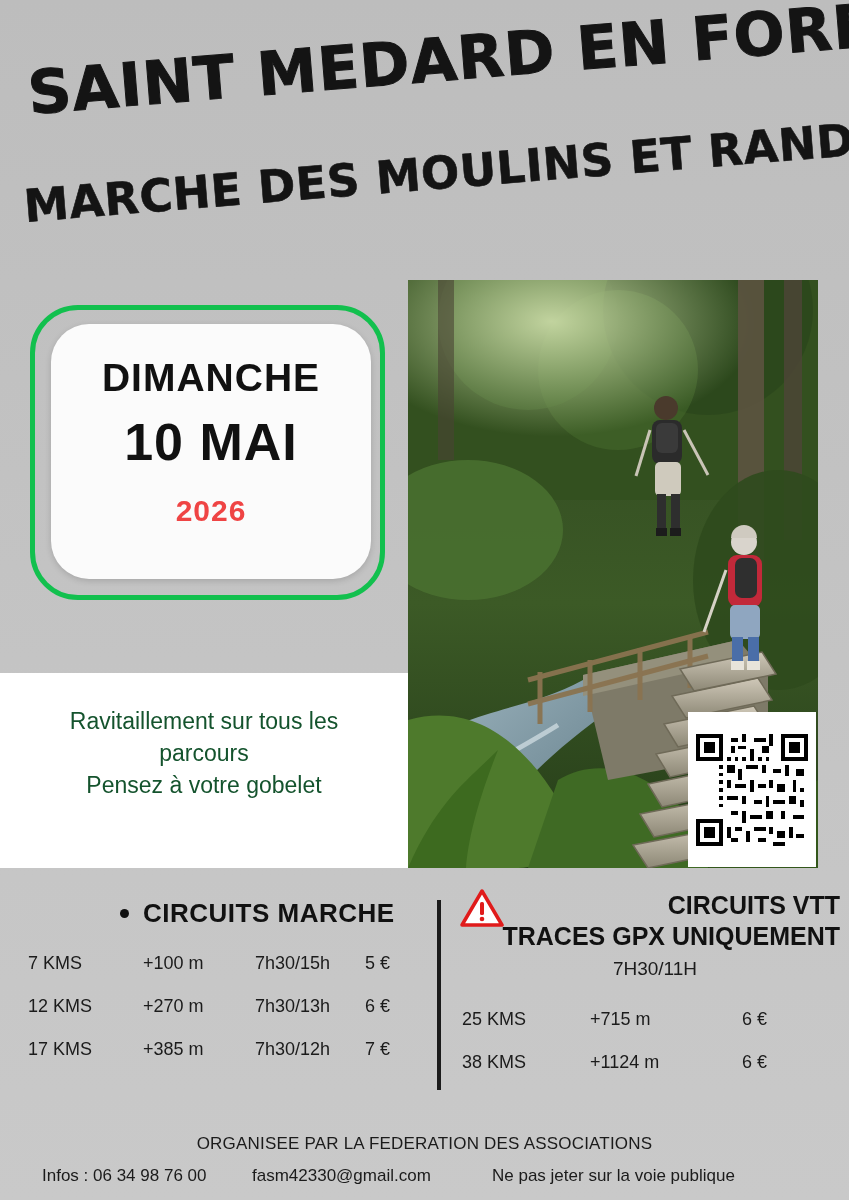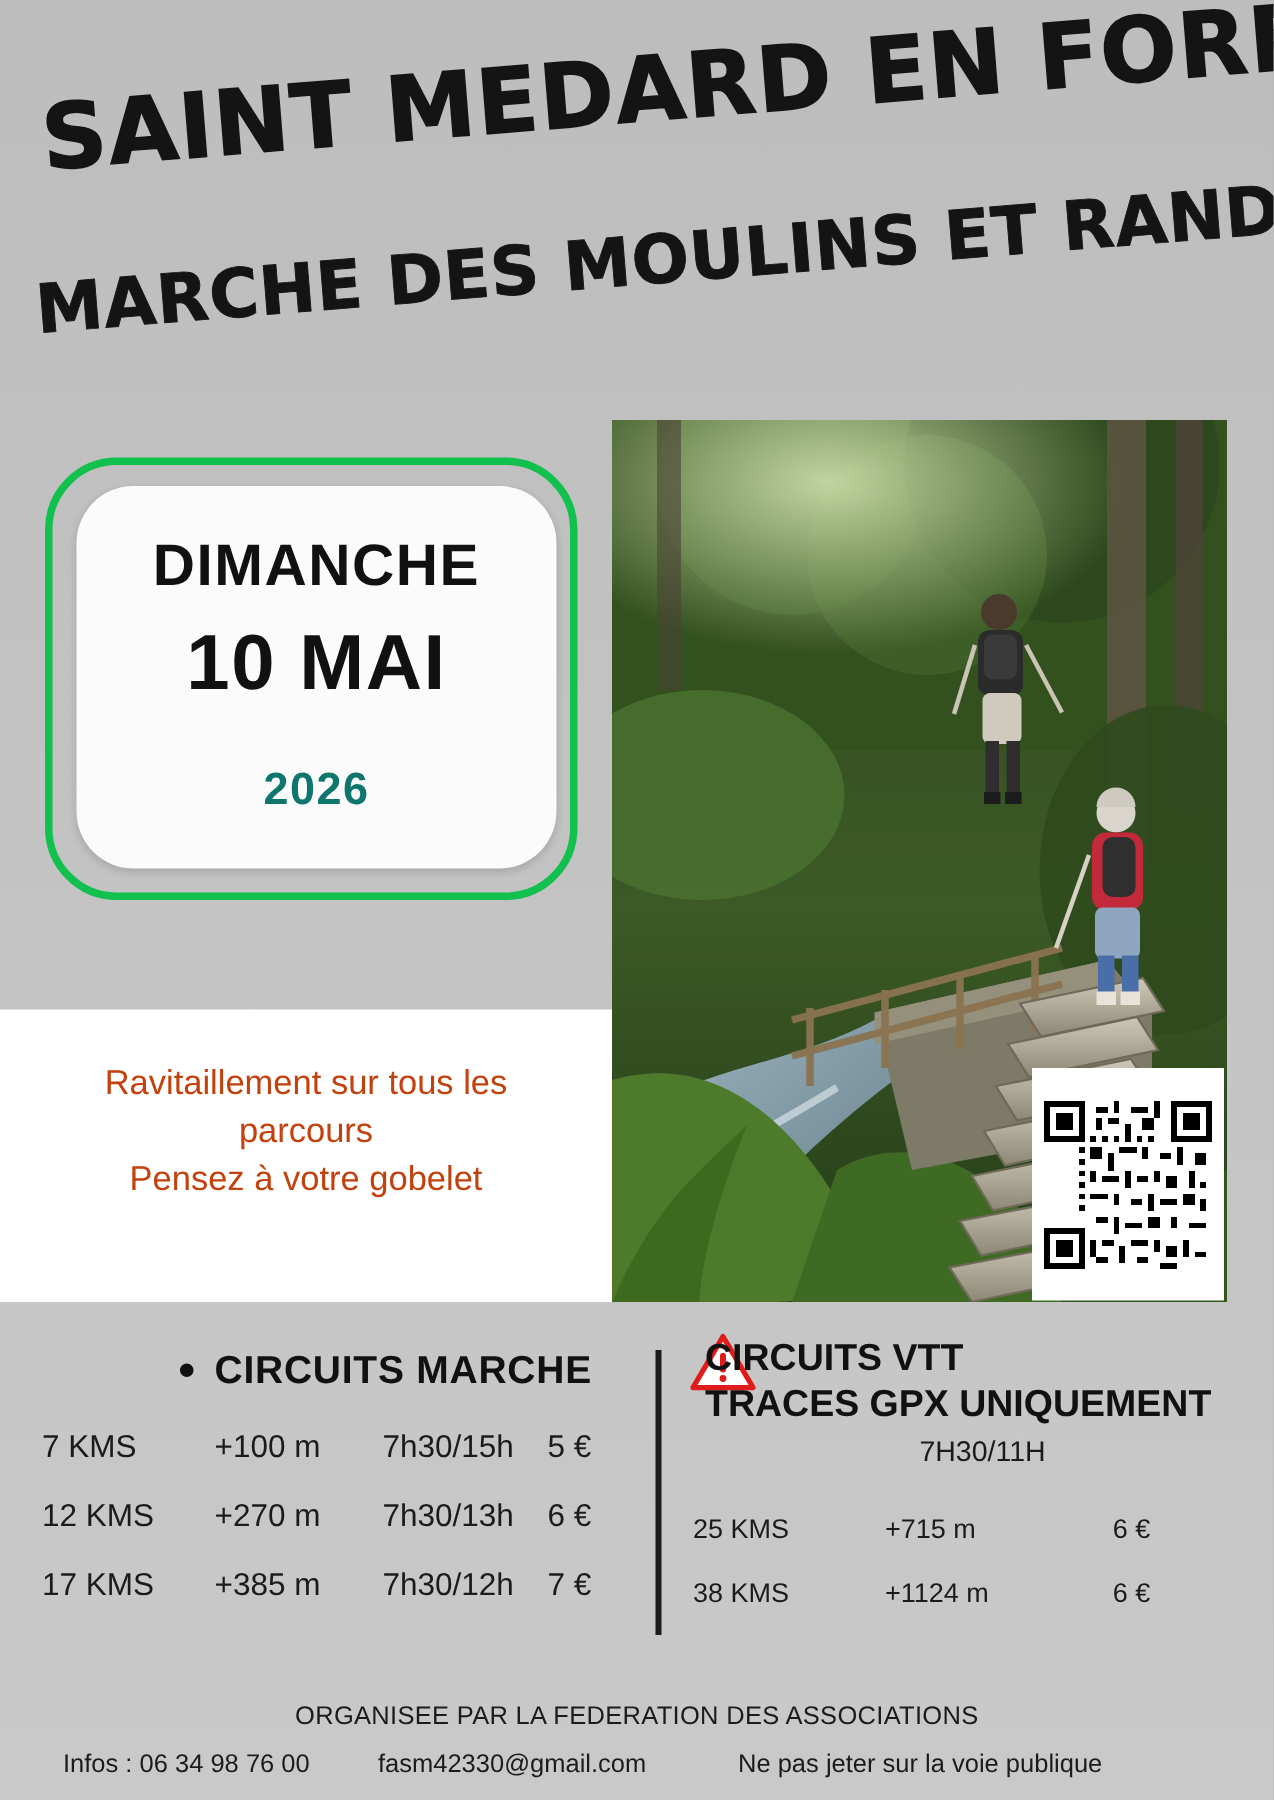--- a/index.html
+++ b/index.html
@@ -58,21 +58,21 @@
     padding-top:32px;box-sizing:border-box;
   }
   .date-day{
     font-size:39px;font-weight:bold;color:#111;letter-spacing:1px;
     font-family:"Liberation Sans", sans-serif;
   }
   .date-number{
     font-size:52px;font-weight:bold;color:#111;margin-top:12px;letter-spacing:1px;
   }
   .date-year{
-    font-size:30px;font-weight:bold;color:#0f766e;margin-top:38px;letter-spacing:1px;
+    font-size:30px;font-weight:bold;color:#ef4444;margin-top:22px;letter-spacing:1px;
   }
   
   .photo{
     position:absolute;left:408px;top:280px;width:410px;height:588px;
     overflow:hidden;
     background:#2d3d22;
   }
   .photo svg{display:block;}
   
   .qr-wrap{
@@ -86,55 +86,55 @@
   }
   
   .info-panel{
     position:absolute;left:0;top:673px;width:408px;height:195px;
     background:#ffffff;
   }
   .info-panel .lines{
     position:absolute;left:0;top:32px;width:408px;
     text-align:center;
     font-size:23px;
-    color:#c2410c;
+    color:#14532d;
     line-height:32px;
   }
   
   .section{
     position:absolute;left:0;top:880px;width:849px;height:250px;
   }
   .marche-title{
     position:absolute;left:120px;top:18px;
     font-size:26px;font-weight:bold;color:#111;letter-spacing:0.5px;
     white-space:nowrap;
   }
   .bullet{
     display:inline-block;width:9px;height:9px;border-radius:50%;
     background:#111;margin-right:14px;vertical-align:middle;margin-bottom:4px;
   }
   .marche-table{
     position:absolute;left:28px;top:62px;width:395px;
     border-collapse:collapse;
-    font-size:21px;color:#1b1b1b;
+    font-size:18px;color:#1b1b1b;
   }
   .marche-table td{padding:11px 0;}
   .marche-table td.c1{width:115px;}
   .marche-table td.c2{width:112px;}
   .marche-table td.c3{width:110px;}
   .marche-table td.c4{width:58px;}
   .divider{
     position:absolute;left:437px;top:20px;width:4px;height:190px;background:#1b1b1b;
   }
   .warn-icon{
     position:absolute;left:460px;top:8px;width:44px;height:40px;
   }
   .vtt-title{
     position:absolute;left:470px;top:10px;width:370px;
-    text-align:left;
+    text-align:right;
     font-size:25px;font-weight:bold;color:#111;line-height:31px;
   }
   .vtt-hours{
     position:absolute;left:470px;top:78px;width:370px;text-align:center;
     font-size:19px;color:#1b1b1b;
   }
   .vtt-table{
     position:absolute;left:462px;top:118px;width:345px;
     border-collapse:collapse;font-size:18px;color:#1b1b1b;
   }

